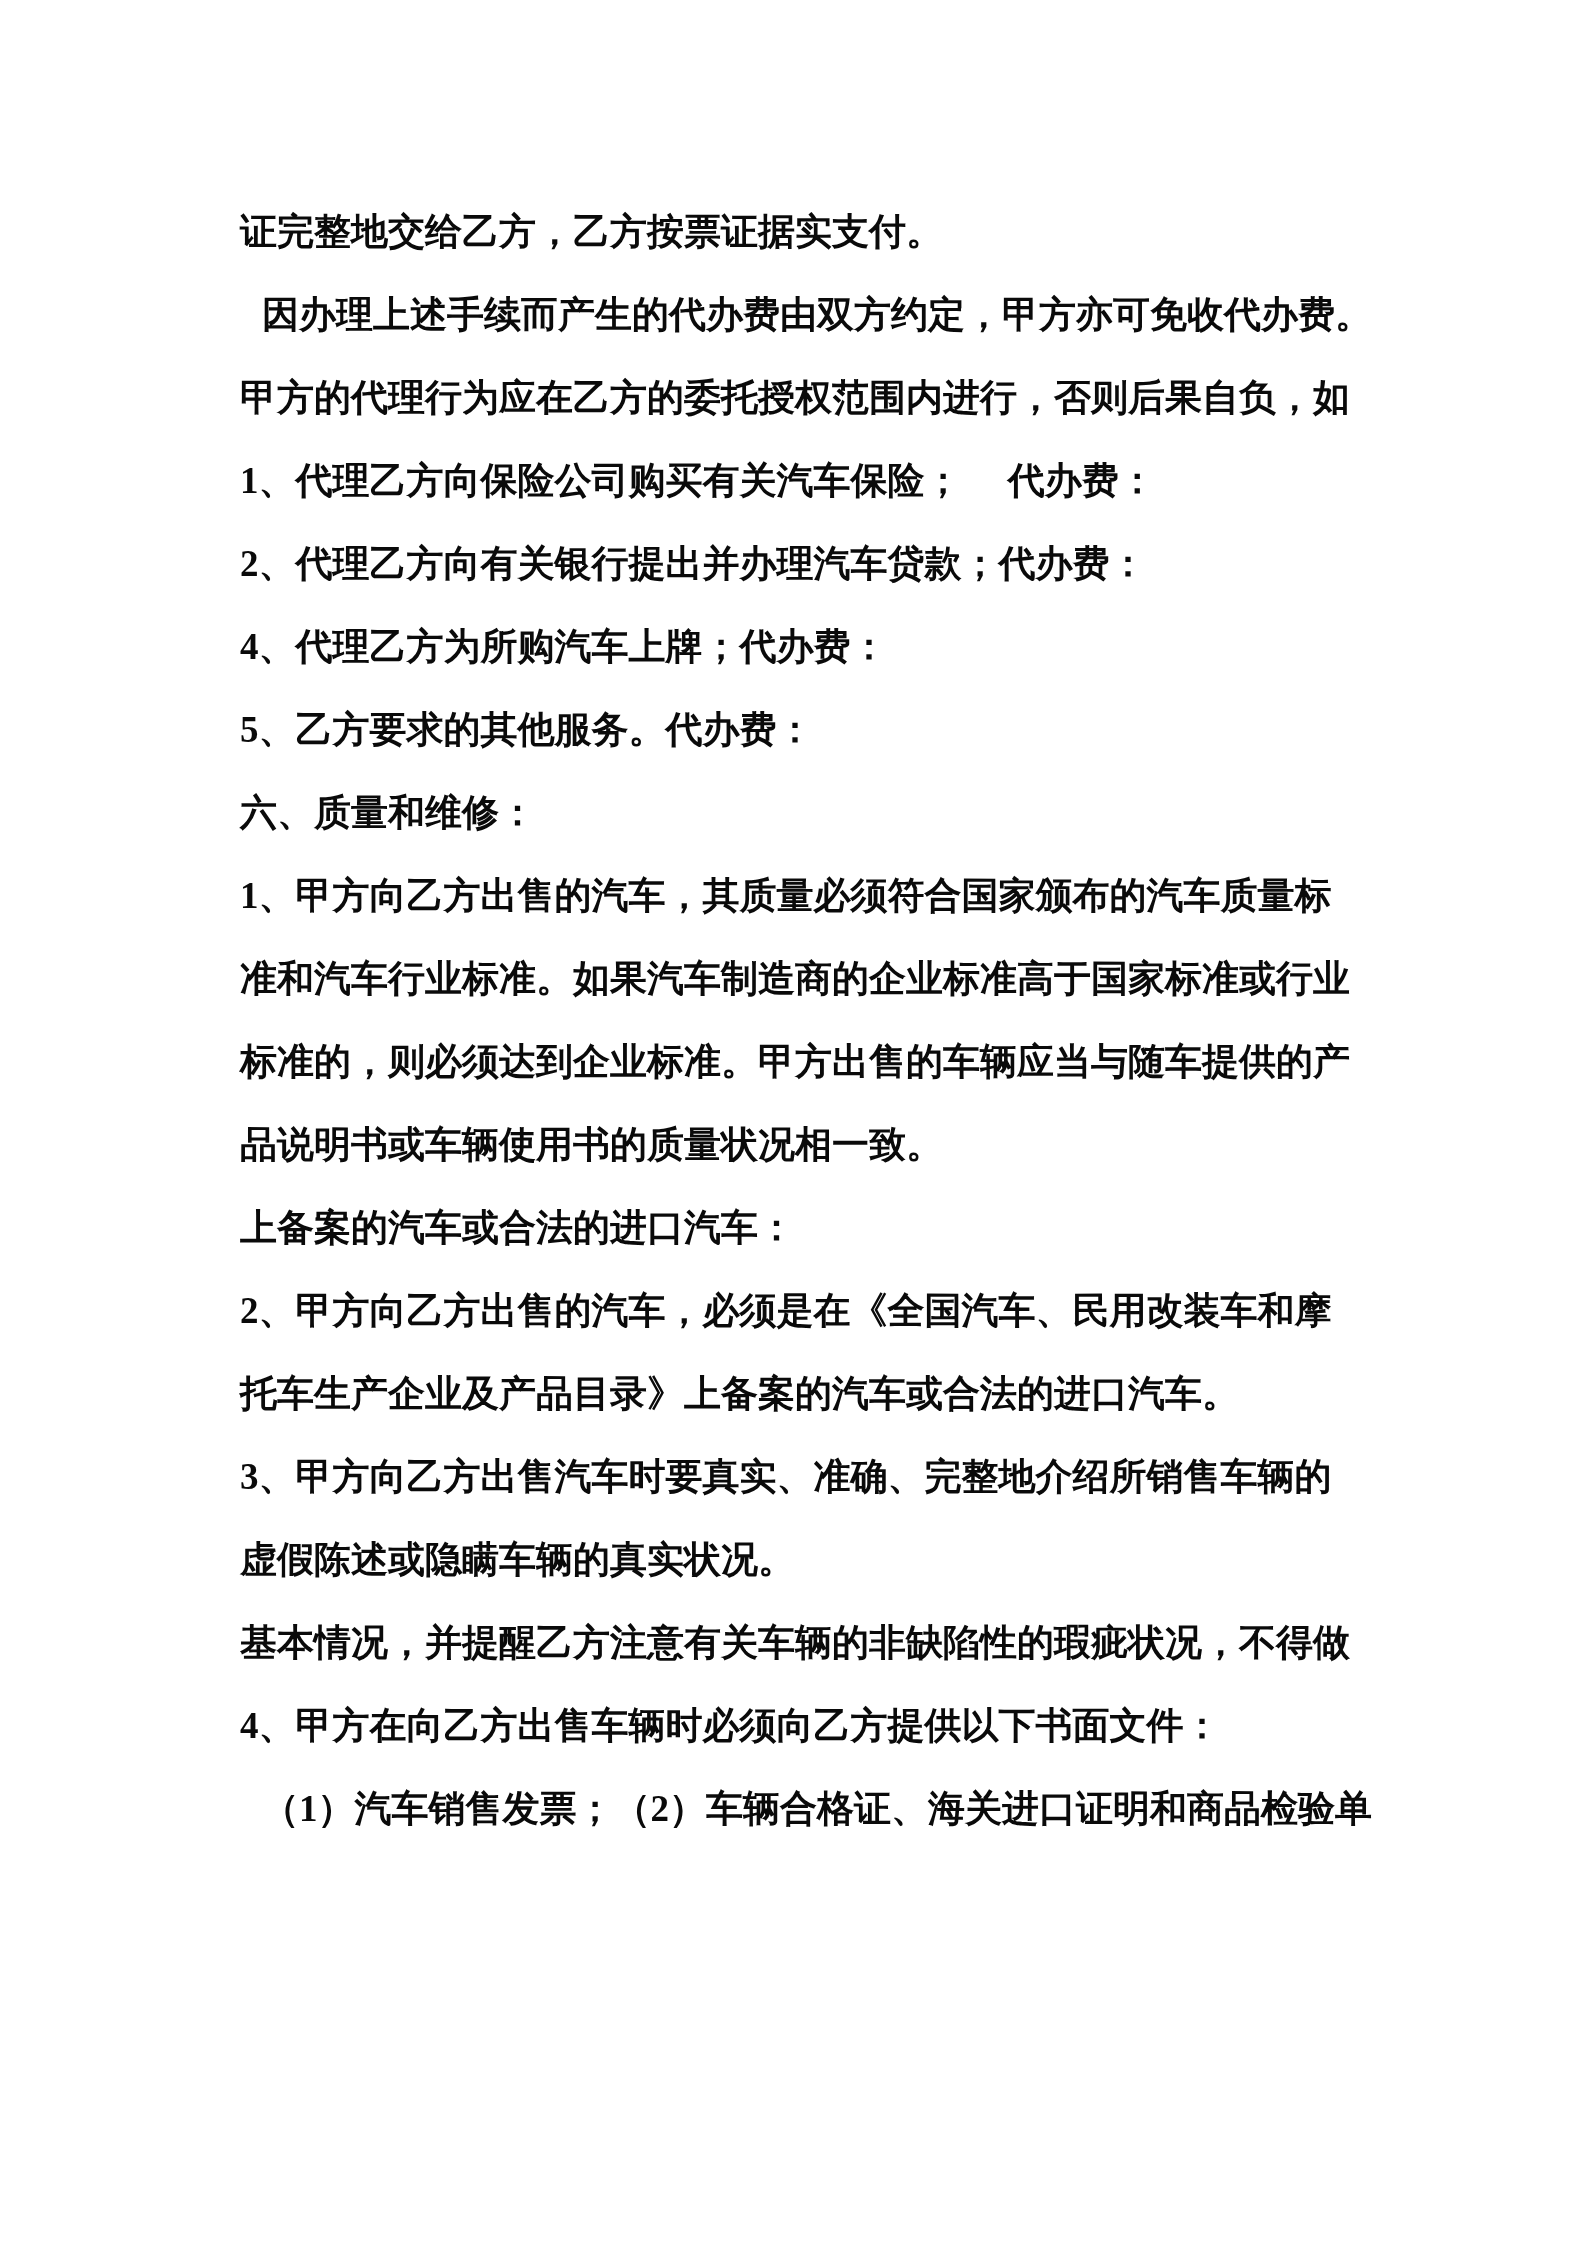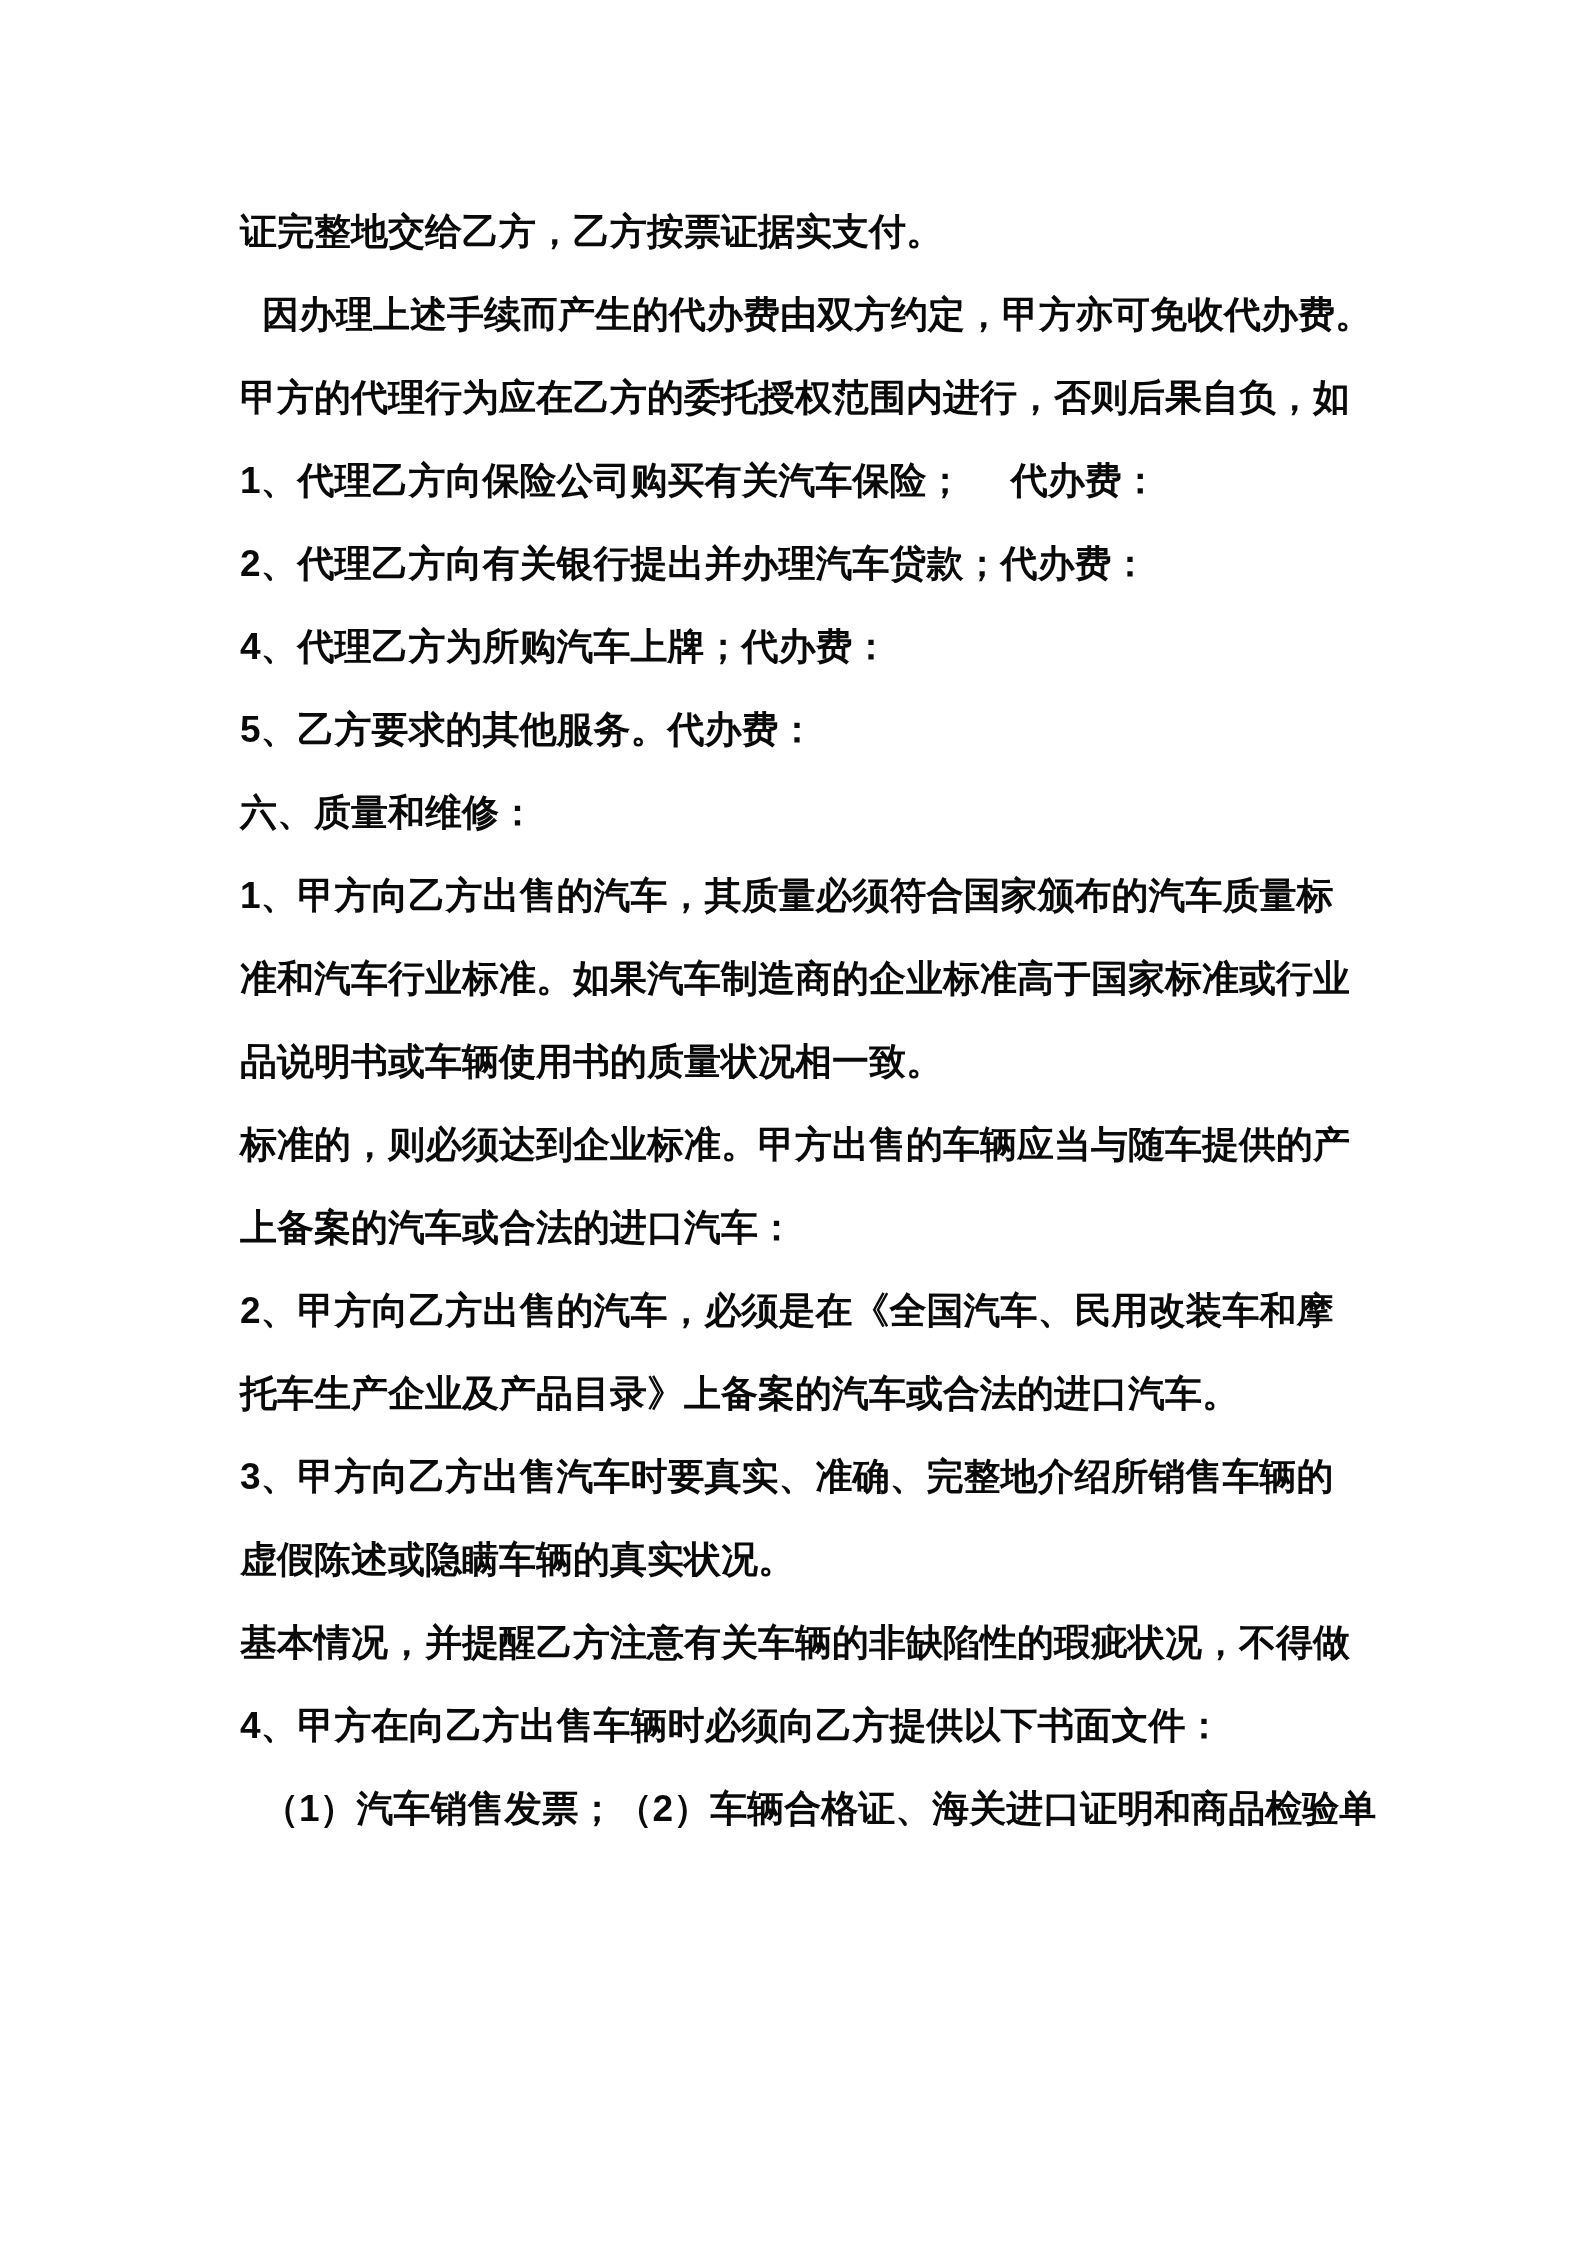--- a/index.html
+++ b/index.html
@@ -6,21 +6,21 @@
     margin: 0;
     padding: 0;
     background: #ffffff;
   }
   .page {
     position: relative;
     width: 1586px;
     height: 2244px;
     background: #ffffff;
     overflow: hidden;
-    font-family: Liberation Sans, sans-serif;
+    font-family: Liberation Serif, serif;
   }
   .text-block {
     position: absolute;
     top: 190px;
     left: 240px;
     right: 100px;
   }
   .line {
     height: 83px;
     line-height: 83px;
@@ -42,22 +42,22 @@
     <div class="line">证完整地交给乙方，乙方按票证据实支付。</div>
     <div class="line indent-sm">因办理上述手续而产生的代办费由双方约定，甲方亦可免收代办费。</div>
     <div class="line">甲方的代理行为应在乙方的委托授权范围内进行，否则后果自负，如</div>
     <div class="line">1、代理乙方向保险公司购买有关汽车保险；　 代办费：</div>
     <div class="line">2、代理乙方向有关银行提出并办理汽车贷款；代办费：</div>
     <div class="line">4、代理乙方为所购汽车上牌；代办费：</div>
     <div class="line">5、乙方要求的其他服务。代办费：</div>
     <div class="line">六、质量和维修：</div>
     <div class="line">1、甲方向乙方出售的汽车，其质量必须符合国家颁布的汽车质量标</div>
     <div class="line">准和汽车行业标准。如果汽车制造商的企业标准高于国家标准或行业</div>
+    <div class="line">标准的，则必须达到企业标准。甲方出售的车辆应当与随车提供的产</div>
     <div class="line">品说明书或车辆使用书的质量状况相一致。</div>
-    <div class="line">标准的，则必须达到企业标准。甲方出售的车辆应当与随车提供的产</div>
     <div class="line">上备案的汽车或合法的进口汽车：</div>
     <div class="line">2、甲方向乙方出售的汽车，必须是在《全国汽车、民用改装车和摩</div>
     <div class="line">托车生产企业及产品目录》上备案的汽车或合法的进口汽车。</div>
     <div class="line">3、甲方向乙方出售汽车时要真实、准确、完整地介绍所销售车辆的</div>
     <div class="line">虚假陈述或隐瞒车辆的真实状况。</div>
     <div class="line">基本情况，并提醒乙方注意有关车辆的非缺陷性的瑕疵状况，不得做</div>
     <div class="line">4、甲方在向乙方出售车辆时必须向乙方提供以下书面文件：</div>
     <div class="line indent-sm">（1）汽车销售发票；（2）车辆合格证、海关进口证明和商品检验单</div>
   </div>
 </div>

